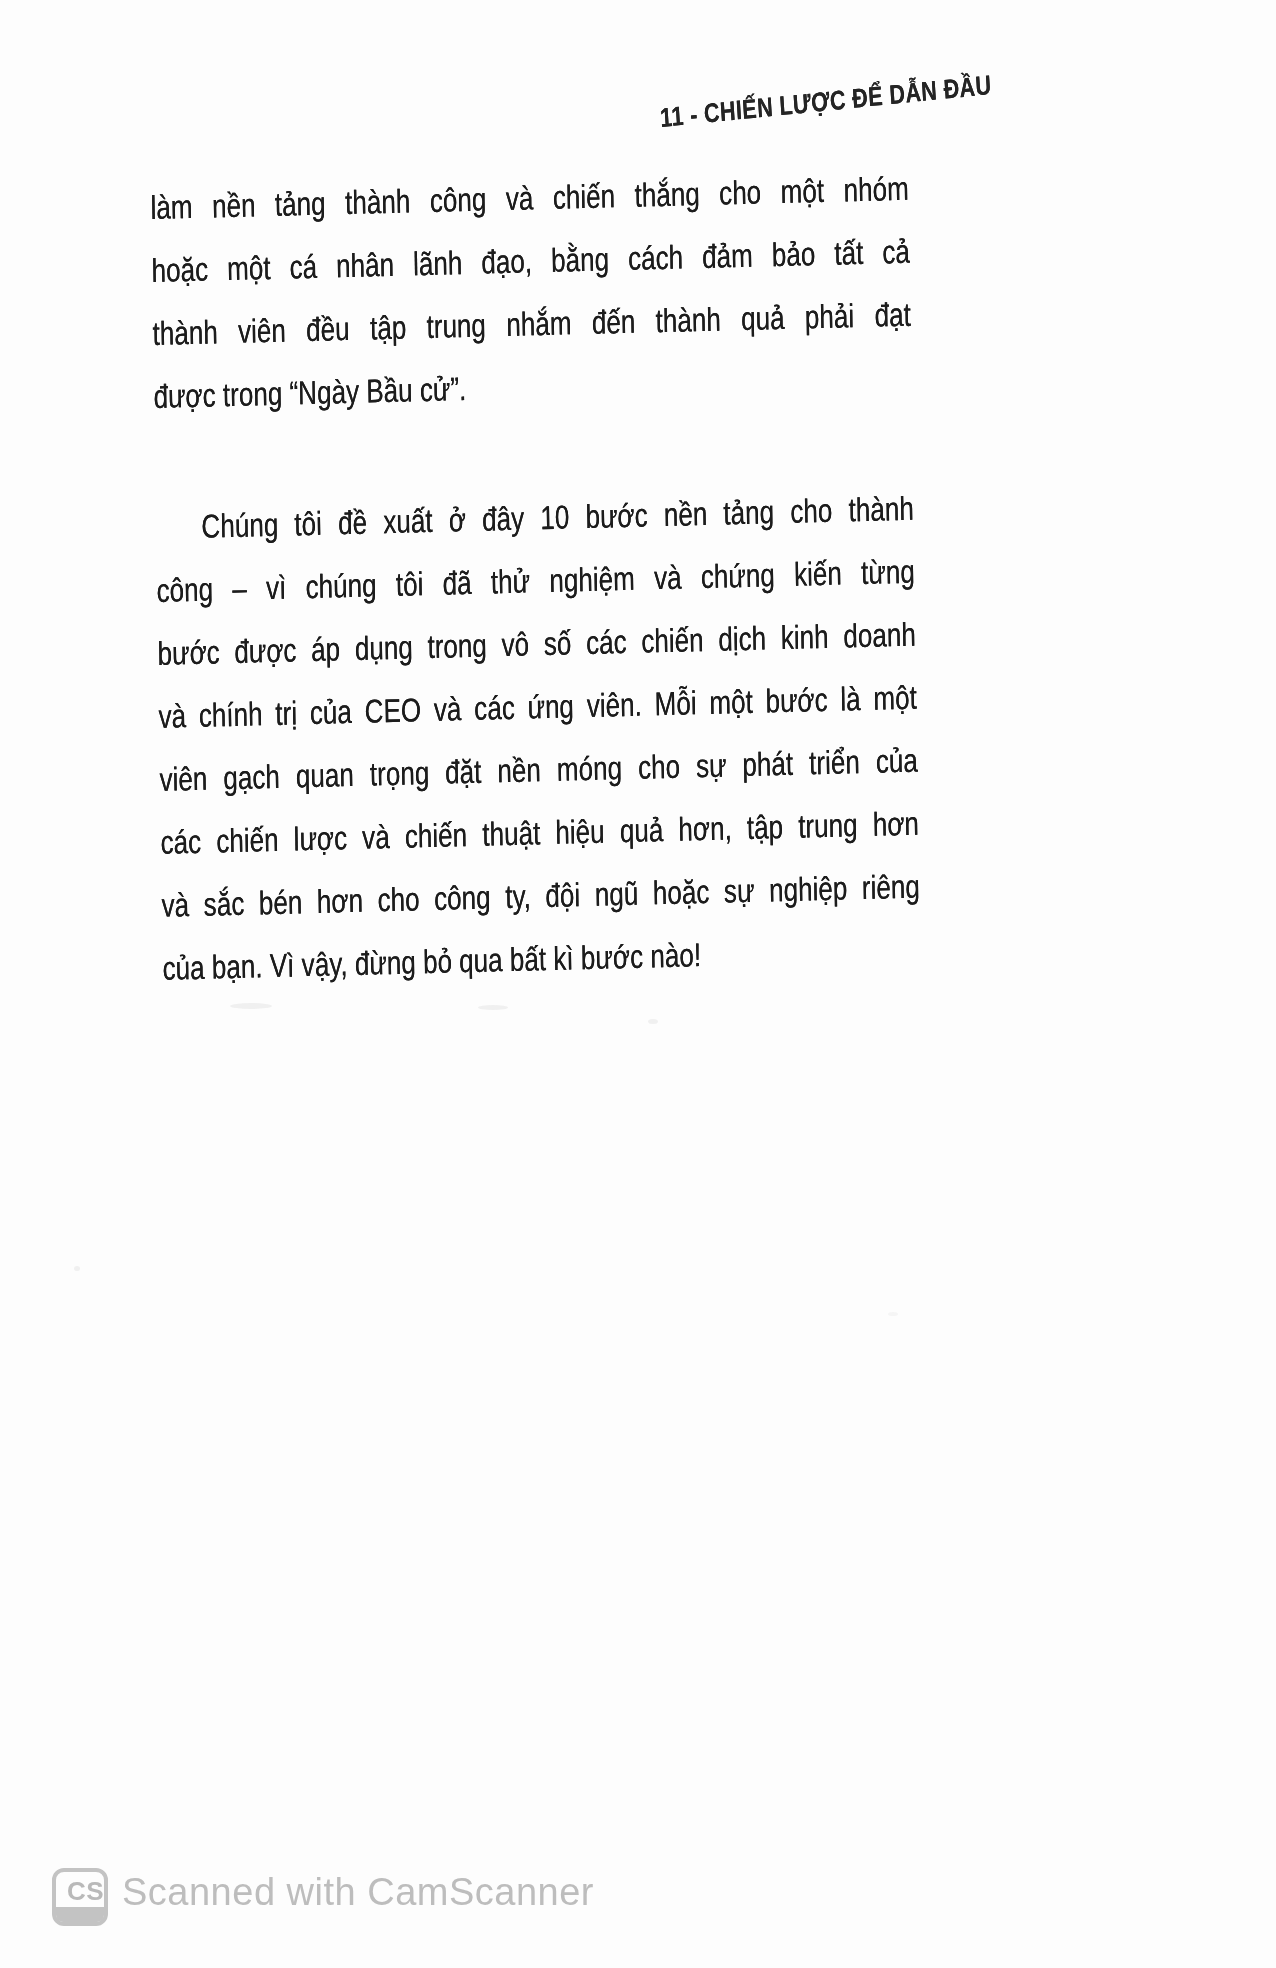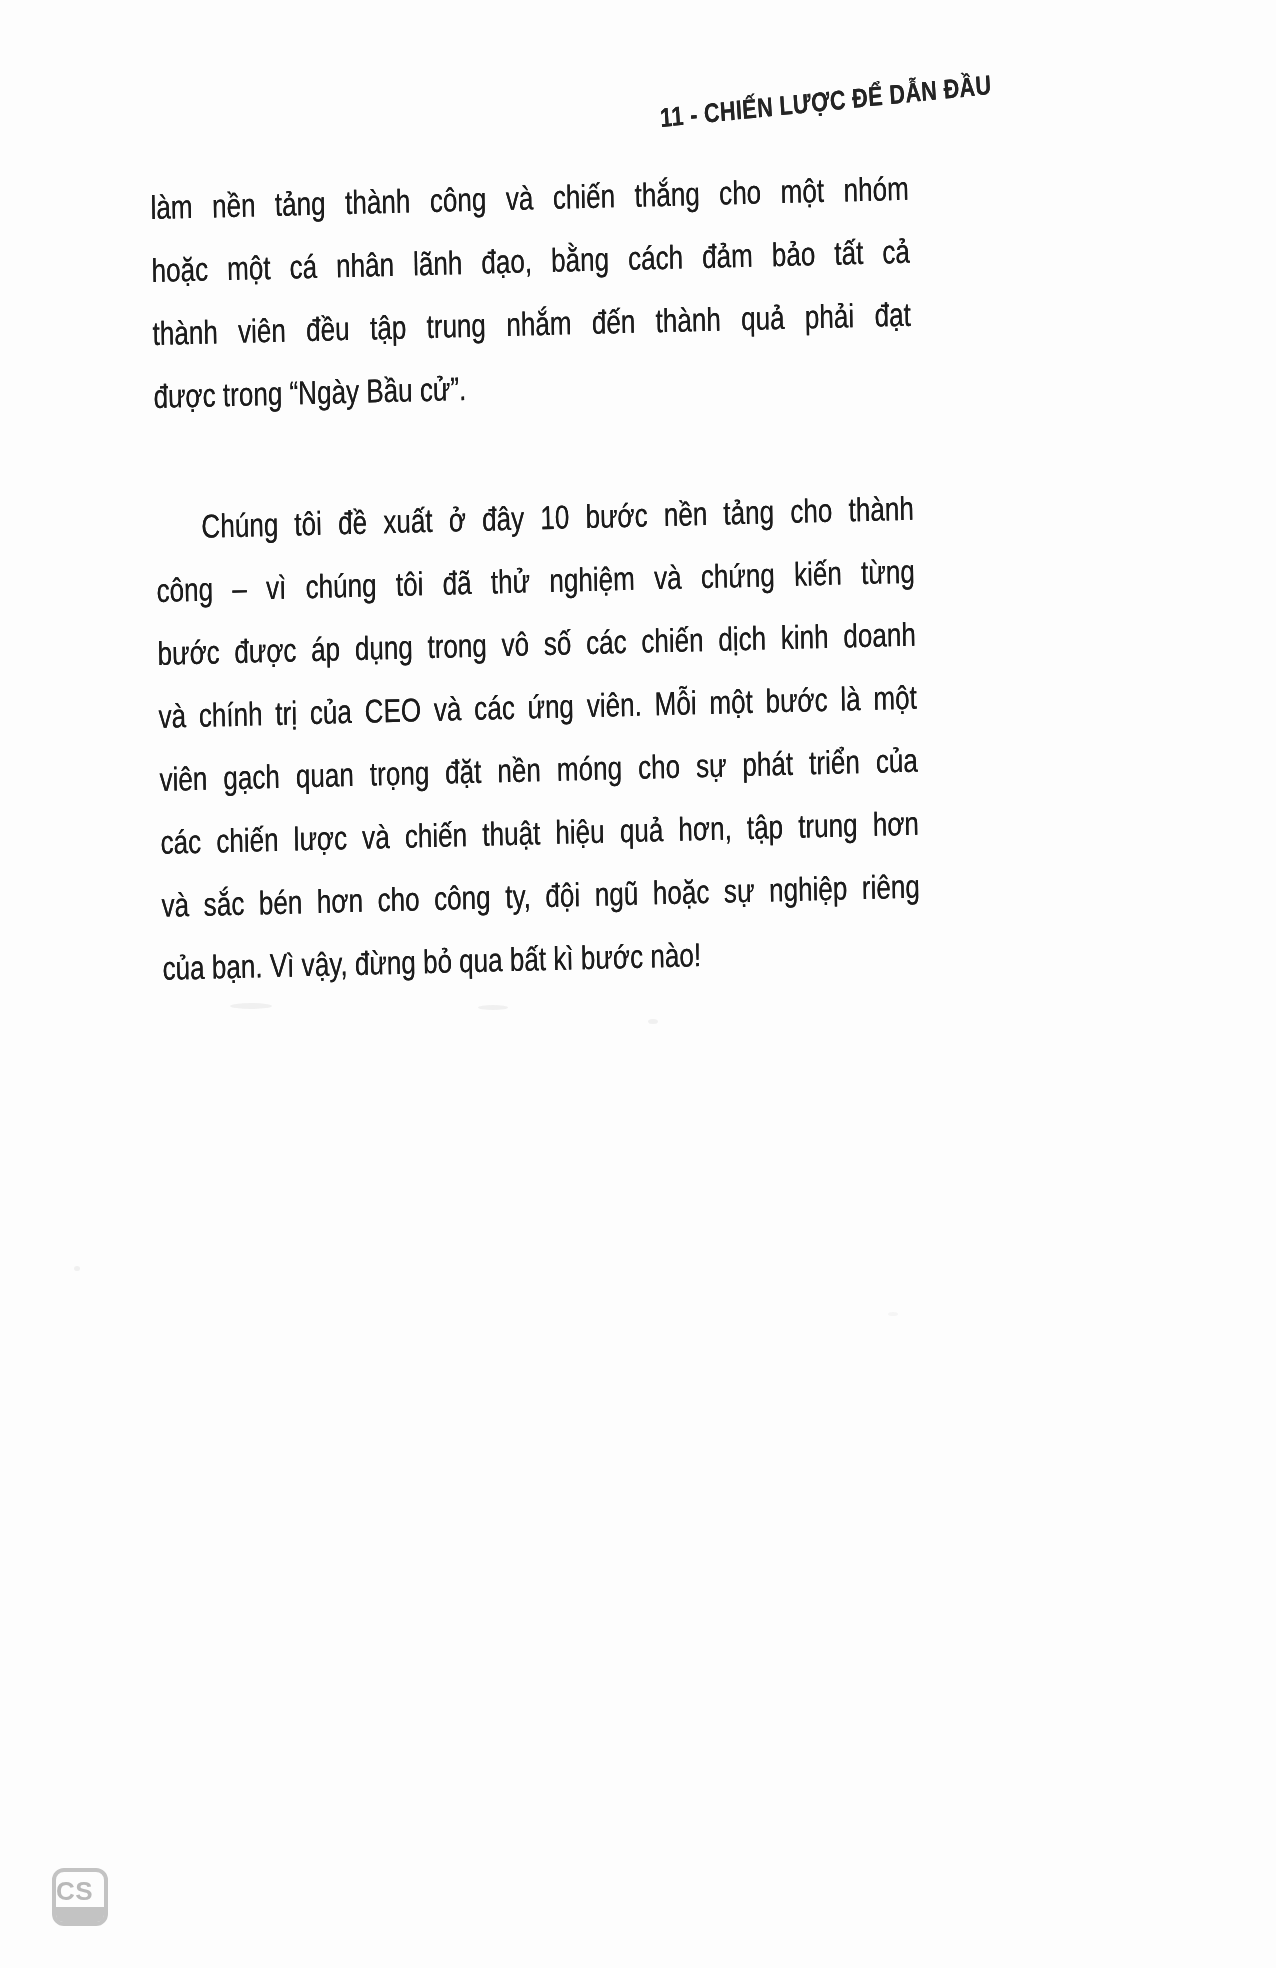--- a/index.html
+++ b/index.html
@@ -64,21 +64,21 @@
     box-sizing: border-box;
     border: 4px solid #c3c3c3;
     border-radius: 12px;
     background: #fdfdfd;
   }
   .cs-logo-text {
     position: absolute;
     top: 4px;
     left: 0;
     right: 0;
-    text-align: left;
+    text-align: right;
     font-size: 26px;
     font-weight: bold;
     letter-spacing: 0.5px;
     color: #b9b9b9;
   }
   .cs-logo-strip {
     position: absolute;
     left: 0;
     right: 0;
     bottom: 0;
@@ -125,14 +125,15 @@
   <div class="speck" style="left:230px; top:1003px; width:42px; height:6px;"></div>
   <div class="speck" style="left:478px; top:1005px; width:30px; height:5px;"></div>
   <div class="speck" style="left:648px; top:1019px; width:10px; height:5px;"></div>
   <div class="speck" style="left:74px; top:1266px; width:6px; height:5px;"></div>
   <div class="speck" style="left:888px; top:1312px; width:10px; height:4px; background:rgba(90,90,90,0.05);"></div>
 
   <div class="cs-logo">
     <div class="cs-logo-text">CS</div>
     <div class="cs-logo-strip"></div>
   </div>
+  <div class="watermark-text">Scanned with CamScanner</div>
 
 </div>
 
 </body></html>

